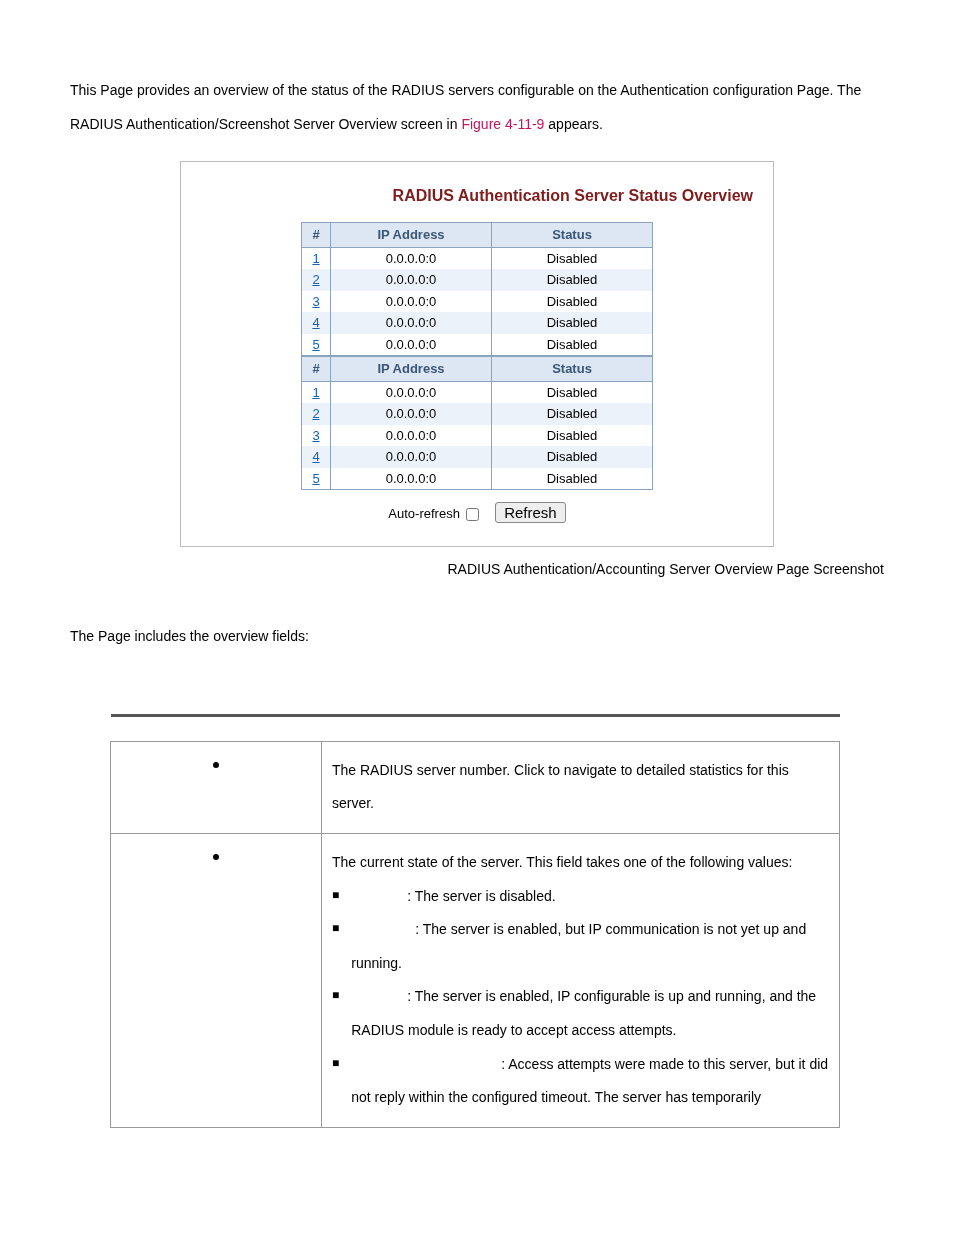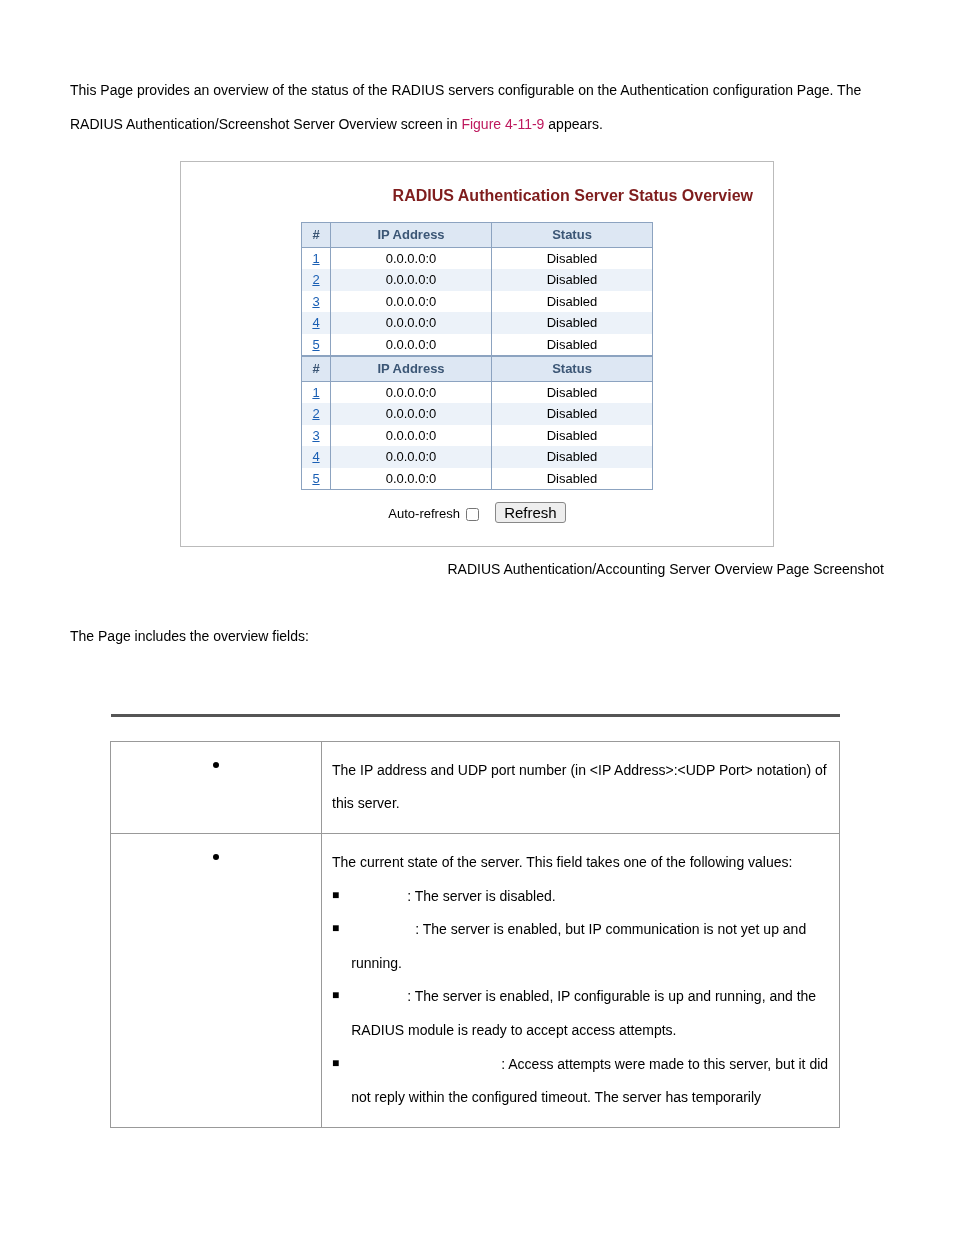--- a/index.html
+++ b/index.html
@@ -235,21 +235,21 @@
 <table class="field-tbl">
   <thead>
     <tr>
         <th></th>
         <th></th>
       </tr>
   </thead>
   <tbody>
     <tr>
       <td class="obj"><span class="bullet-disc"></span></td>
-      <td class="desc">The IP address and UDP port number (in &lt;IP Address&gt;:&lt;UDP Port&gt; notation) of this server.</td>
+      <td class="desc">The RADIUS server number. Click to navigate to detailed statistics for this server.</td>
     </tr>
     <tr>
       <td class="obj bottom-border"><span class="bullet-disc"></span></td>
       <td class="desc bottom-border">
         <div>The current state of the server. This field takes one of the following values:</div>
         <div class="desc-row">
             <span class="sq">■</span>
             <span><span class="invis-pad"></span><span>: The server is disabled.</span></span>
           </div>
         <div class="desc-row">

